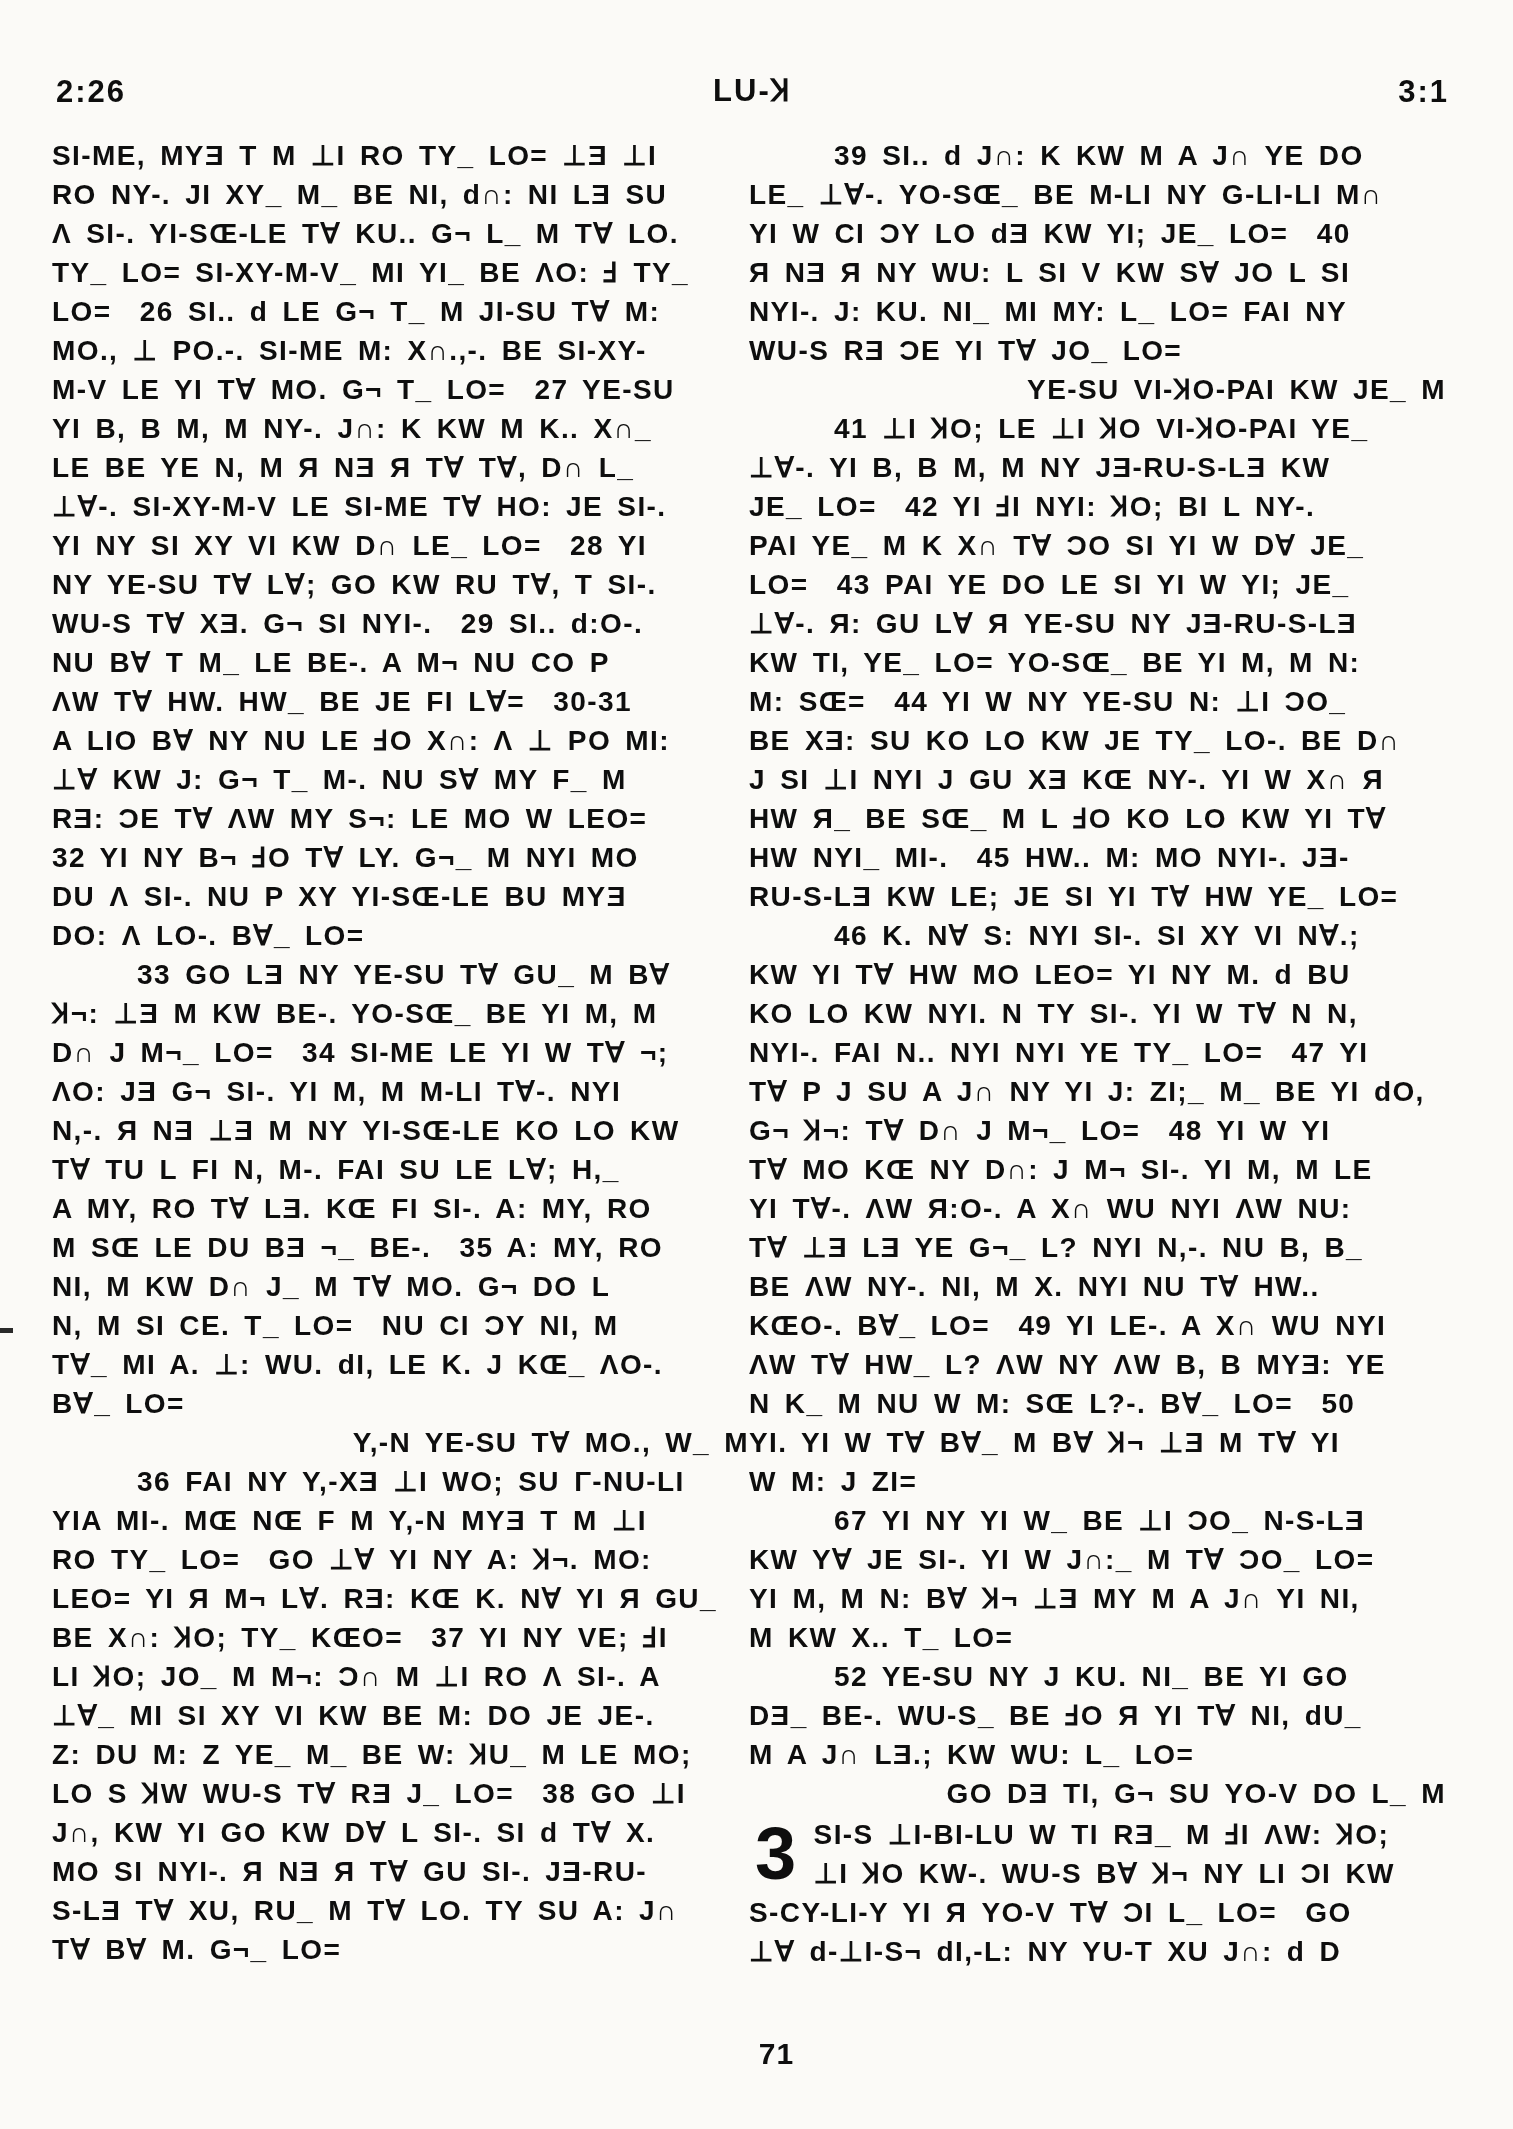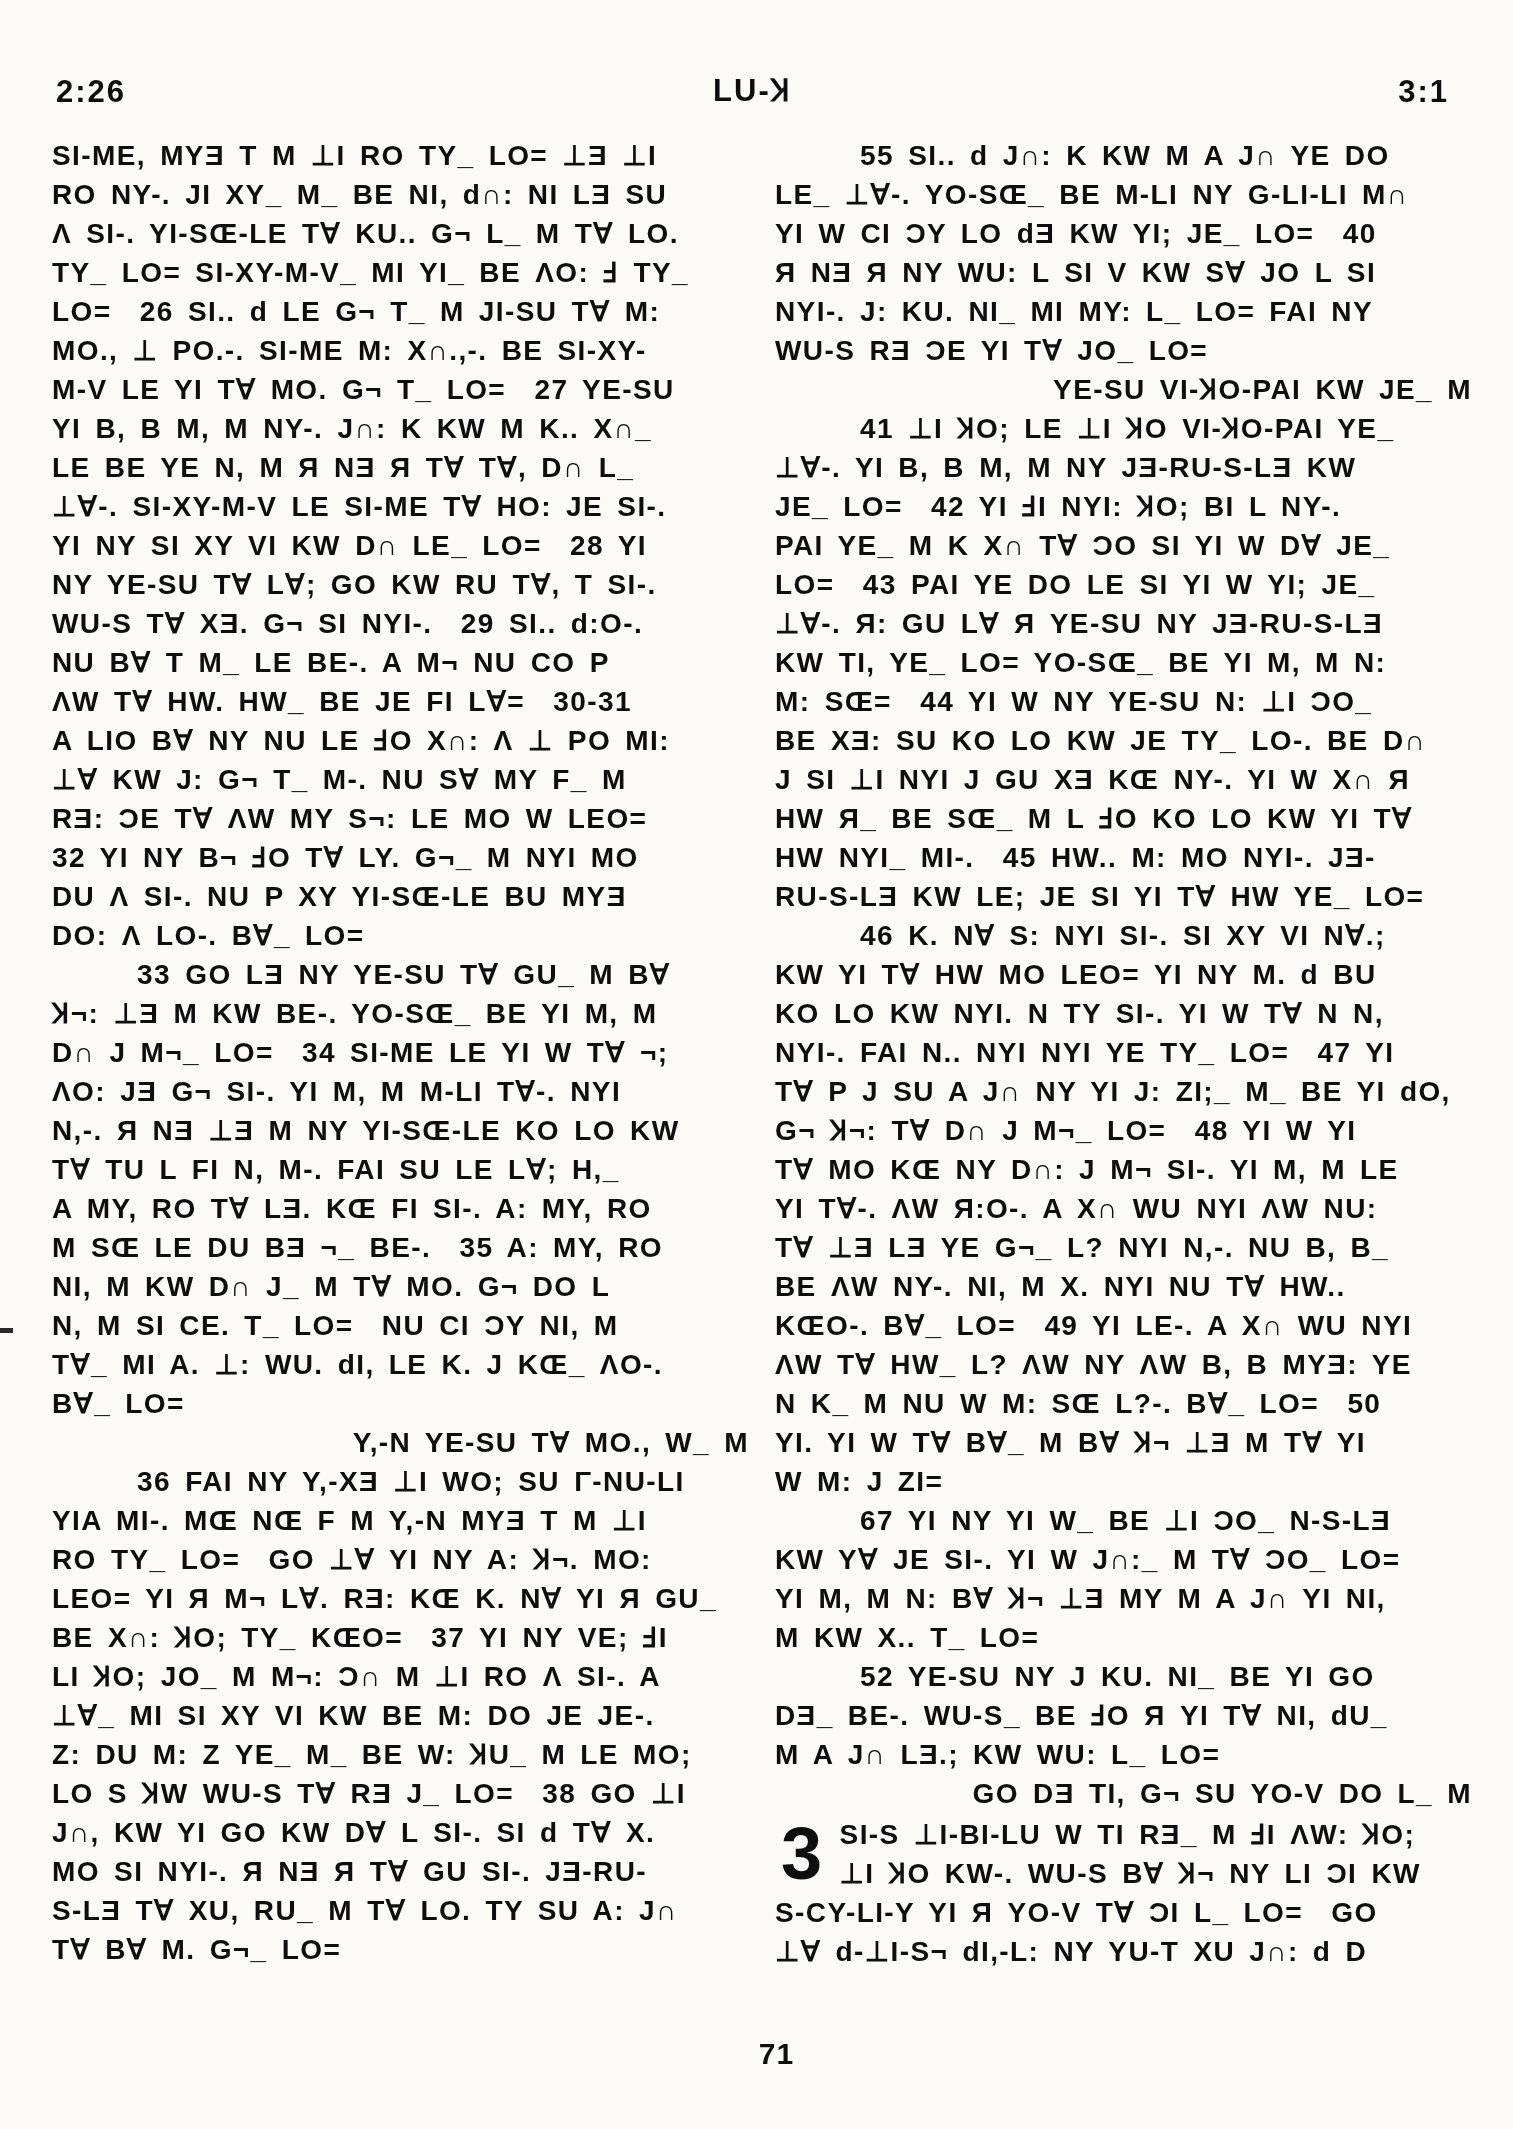--- a/index.html
+++ b/index.html
@@ -18,21 +18,20 @@
     align-items:flex-end;
     padding:68px 64px 0 56px;
     font-size:31px;
     letter-spacing:2px;
   }
   .header .hleft{width:220px;text-align:left;}
   .header .hcenter{flex:1;text-align:center;}
   .header .hright{width:220px;text-align:right;}
   .columns{
     display:flex;
-    gap:26px;
     padding:26px 41px 0 52px;
   }
   .col{
     width:697px;
     font-size:28px;
     line-height:39px;
     letter-spacing:1.4px;
     word-spacing:5px;
   }
   .line{
@@ -125,21 +124,21 @@
         <div class="line">Z: DU M: Z YE_ M_ BE W: ꞰU_ M LE MO;</div>
         <div class="line">LO S ꞰW WU-S T∀ RƎ J_ LO=  38 GO ⊥I</div>
         <div class="line">J∩, KW YI GO KW D∀ L SI-. SI d T∀ X.</div>
         <div class="line">MO SI NYI-. Я NƎ Я T∀ GU SI-. JƎ-RU-</div>
         <div class="line">S-LƎ T∀ XU, RU_ M T∀ LO. TY SU A: J∩</div>
         <div class="line">T∀ B∀ M. G¬_ LO=</div>
       </div>
 
     <div class="col">
       <div>
-          <div class="line">      55 SI.. d J∩: K KW M A J∩ YE DO</div>
+          <div class="line">      39 SI.. d J∩: K KW M A J∩ YE DO</div>
           <div class="line">LE_ ⊥∀-. YO-SŒ_ BE M-LI NY G-LI-LI M∩</div>
           <div class="line">YI W CI ƆY LO dƎ KW YI; JE_ LO=  40</div>
           <div class="line">Я NƎ Я NY WU: L SI V KW S∀ JO L SI</div>
           <div class="line">NYI-. J: KU. NI_ MI MY: L_ LO= FAI NY</div>
           <div class="line">WU-S RƎ ƆE YI T∀ JO_ LO=</div>
           <div class="line heading">YE-SU VI-ꞰO-PAI KW JE_ M</div>
           <div class="line">      41 ⊥I ꞰO; LE ⊥I ꞰO VI-ꞰO-PAI YE_</div>
           <div class="line">⊥∀-. YI B, B M, M NY JƎ-RU-S-LƎ KW</div>
           <div class="line">JE_ LO=  42 YI ℲI NYI: ꞰO; BI L NY-.</div>
           <div class="line">PAI YE_ M K X∩ T∀ ƆO SI YI W D∀ JE_</div>

